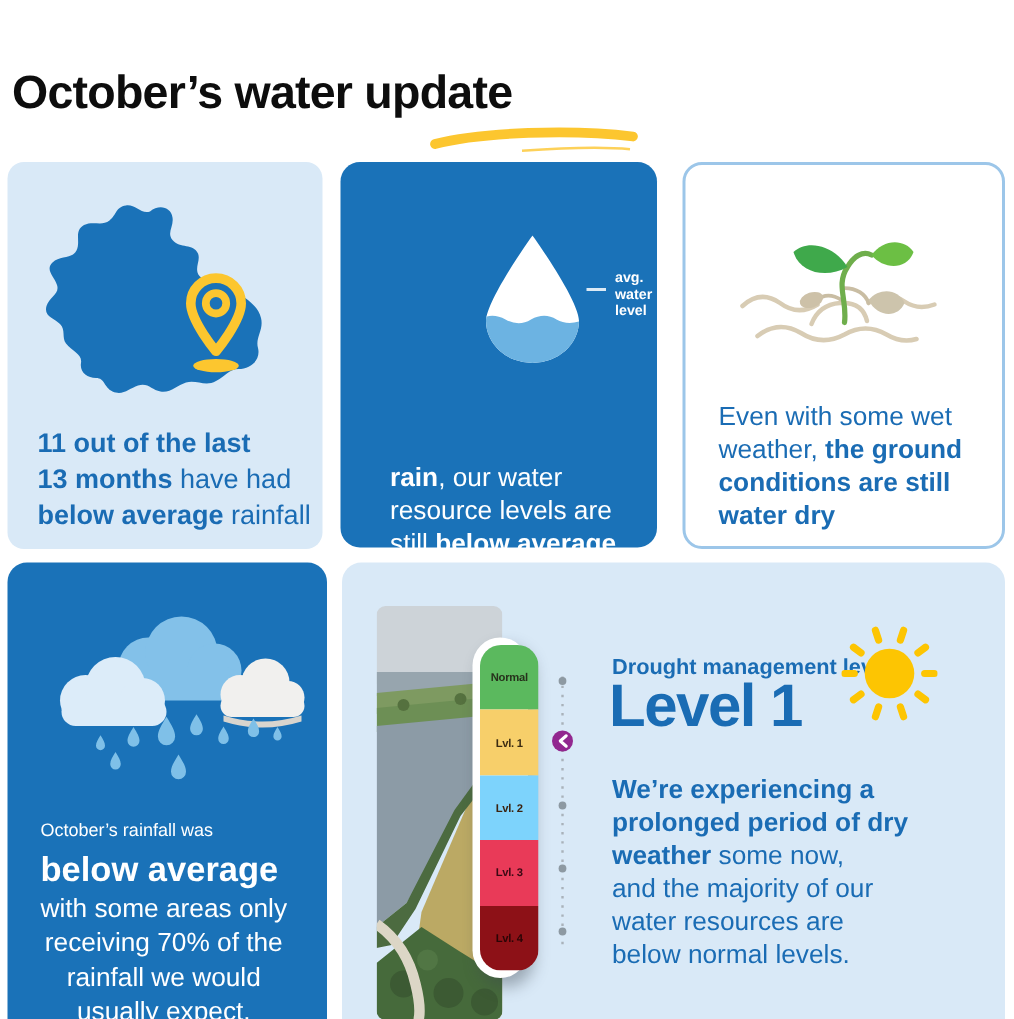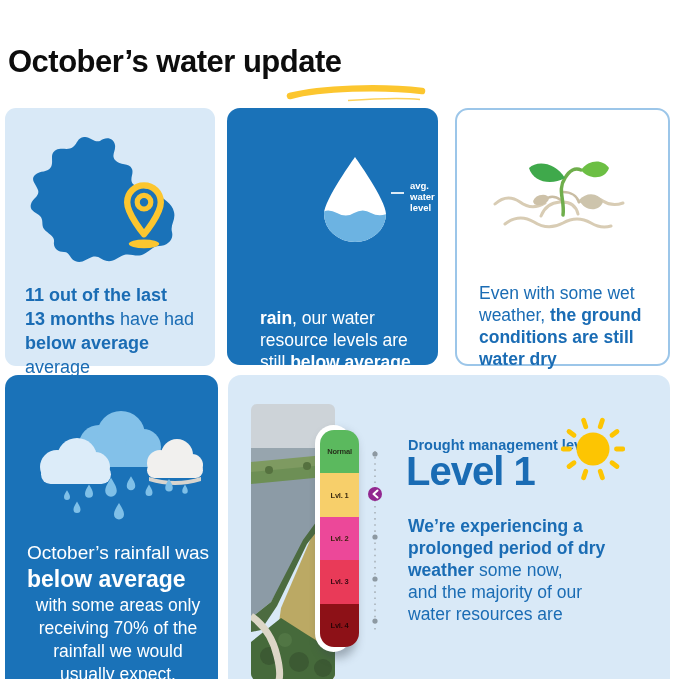--- a/index.html
+++ b/index.html
@@ -16,23 +16,23 @@
               color:#0d0d0d;letter-spacing:-0.5px;}
   #swoosh{position:absolute;left:286px;top:42px;}
 
   .b{font-weight:700;}
 
   .months-text{position:absolute;left:20px;top:175px;font-size:18px;line-height:24px;color:#1a6cb4;}
   .droplet-text{position:absolute;left:33px;top:177px;font-size:17.5px;line-height:22px;color:#fff;}
   .avg-label{position:absolute;left:183px;top:72px;font-size:9.5px;font-weight:700;line-height:11px;
              color:#fff;white-space:pre-line;}
   .avg-dash{position:absolute;left:164px;top:84px;width:13px;height:2px;background:rgba(255,255,255,.85);}
-  .ground-text{position:absolute;left:22px;top:172px;font-size:17.5px;line-height:22px;color:#1a6cb4;}
+  .ground-text{position:absolute;left:22px;top:156px;font-size:17.5px;line-height:22px;color:#1a6cb4;}
   .rain-text{position:absolute;left:22px;top:166px;color:#fff;}
-  .rain-intro{font-size:19px;line-height:24px;}
+  .rain-intro{font-size:12px;line-height:24px;}
   .rain-emph{font-size:23px;font-weight:700;line-height:29px;}
   .rain-detail{font-size:17.5px;line-height:23px;text-align:center;}
 
   .photo{position:absolute;left:23px;top:29px;width:84px;height:276px;border-radius:6px;overflow:hidden;}
   .gauge{position:absolute;left:87px;top:50px;width:37px;height:227px;background:#fff;border-radius:19px;
          box-shadow:4px 6px 10px rgba(60,70,80,.4);}
   .gauge-inner{position:absolute;left:5px;top:5px;width:39px;height:217px;border-radius:14px;
                overflow:hidden;display:flex;flex-direction:column;}
   .gseg{flex:1;display:flex;align-items:center;justify-content:center;font-size:7.5px;
         font-weight:700;letter-spacing:-0.2px;}
@@ -64,21 +64,21 @@
         C133,113 130,118 124,121 C117,125 111,120 104,122 C98,124 94,129 87,128 C81,127 79,122 72,124
         C66,126 62,131 55,128 C49,125 50,119 44,119 C38,119 33,115 34,109 C35,103 28,101 24,96
         C21,92 24,87 20,83 C16,79 9,78 11,71 C13,65 20,63 18,57 C16,51 10,47 15,42 C20,37 28,40 31,34
         C34,28 29,21 36,17 C42,14 48,18 53,14 C58,10 57,5 64,4 C70,3 74,10 80,8 Z"></path>
       <g transform="translate(104,50) scale(0.8)">
         <ellipse cx="25" cy="76" rx="19" ry="5.5" fill="#fcc62f"></ellipse>
         <path d="M25,64 C25,64 4,39 4,24 A21,21 0 1 1 46,24 C46,39 25,64 25,64 Z" fill="none" stroke="#fcc62f" stroke-width="8" stroke-linejoin="round"></path>
         <circle cx="25" cy="24" r="8.5" fill="none" stroke="#fcc62f" stroke-width="6.5"></circle>
       </g>
     </svg>
-    <div class="months-text"><span class="b">11 out of the last</span><br><span class="b">13 months</span><span> have had</span><br><span class="b">below average</span><span> average</span></div>
+    <div class="months-text"><span class="b">11 out of the last</span><br><span class="b">13 months</span><span> have had</span><br><span class="b">below average</span><span> rainfall</span></div>
   </div>
 
   <div id="card-droplet" class="card">
     <svg class="icon-abs" style="left:91px;top:47px;" width="74" height="88" viewBox="0 0 74 88">
       <defs>
         <clipPath id="dropclip">
           <path d="M37,2 C37,2 68,45 68,59 A31,28 0 1 1 6,59 C6,45 37,2 37,2 Z"></path>
         </clipPath>
       </defs>
       <path d="M37,2 C37,2 68,45 68,59 A31,28 0 1 1 6,59 C6,45 37,2 37,2 Z" fill="#ffffff"></path>
@@ -172,21 +172,21 @@
     </div>
 
     <div class="gauge">
       <div class="gauge-inner">
           <div class="gseg" style="background: rgb(91, 185, 94);">
             <span style="color: rgb(39, 50, 28);">Normal</span>
           </div>
           <div class="gseg" style="background: rgb(247, 207, 106);">
             <span style="color: rgb(60, 44, 18);">Lvl. 1</span>
           </div>
-          <div class="gseg" style="background: #ec4899;">
+          <div class="gseg" style="background: #7dd3fc;">
             <span style="color: rgb(60, 35, 16);">Lvl. 2</span>
           </div>
           <div class="gseg" style="background: rgb(233, 58, 88);">
             <span style="color: rgb(59, 10, 20); text-align: right;">Lvl. 3</span>
           </div>
           <div class="gseg" style="background: rgb(141, 17, 23);">
             <span style="color: rgb(42, 5, 6);">Lvl. 4</span>
           </div>
         </div>
     </div>
@@ -200,21 +200,21 @@
     </svg>
 
     <div class="marker">
       <svg width="9" height="10" viewBox="0 0 9 10">
         <polyline points="6.5,1.5 2.5,5 6.5,8.5" fill="none" stroke="#ffffff" stroke-width="2" stroke-linecap="round" stroke-linejoin="round"></polyline>
       </svg>
     </div>
 
     <div class="kicker">Drought management level:</div>
     <div class="level">Level 1</div>
-    <div class="drought-body"><span class="b">We’re experiencing a</span><br><span class="b">prolonged period of dry</span><br><span class="b">weather</span><span> some now,</span><br><span>and the majority of our</span><br><span>water resources are</span><br></div>
+    <div class="drought-body"><span class="b">We’re experiencing a</span><br><span class="b">prolonged period of dry</span><br><span class="b">weather</span><span> some now,</span><br><span>and the majority of our</span><br><span>water resources are</span><br><span>below normal levels.</span></div>
 
     <svg class="sun" width="64" height="64" viewBox="0 0 60 60">
       <circle cx="30" cy="30" r="15.5" fill="#fdc502"></circle>
       <g stroke="#fdc502" stroke-width="4.5" stroke-linecap="round">
         <line x1="52" y1="30" x2="58" y2="30"></line>
         <line x1="47.8" y1="42.9" x2="52.5" y2="46.4"></line>
         <line x1="36.8" y1="50.9" x2="38.8" y2="57"></line>
         <line x1="23.2" y1="50.9" x2="21.2" y2="57"></line>
         <line x1="12.2" y1="42.9" x2="7.5" y2="46.4"></line>
         <line x1="8" y1="30" x2="2" y2="30"></line>

